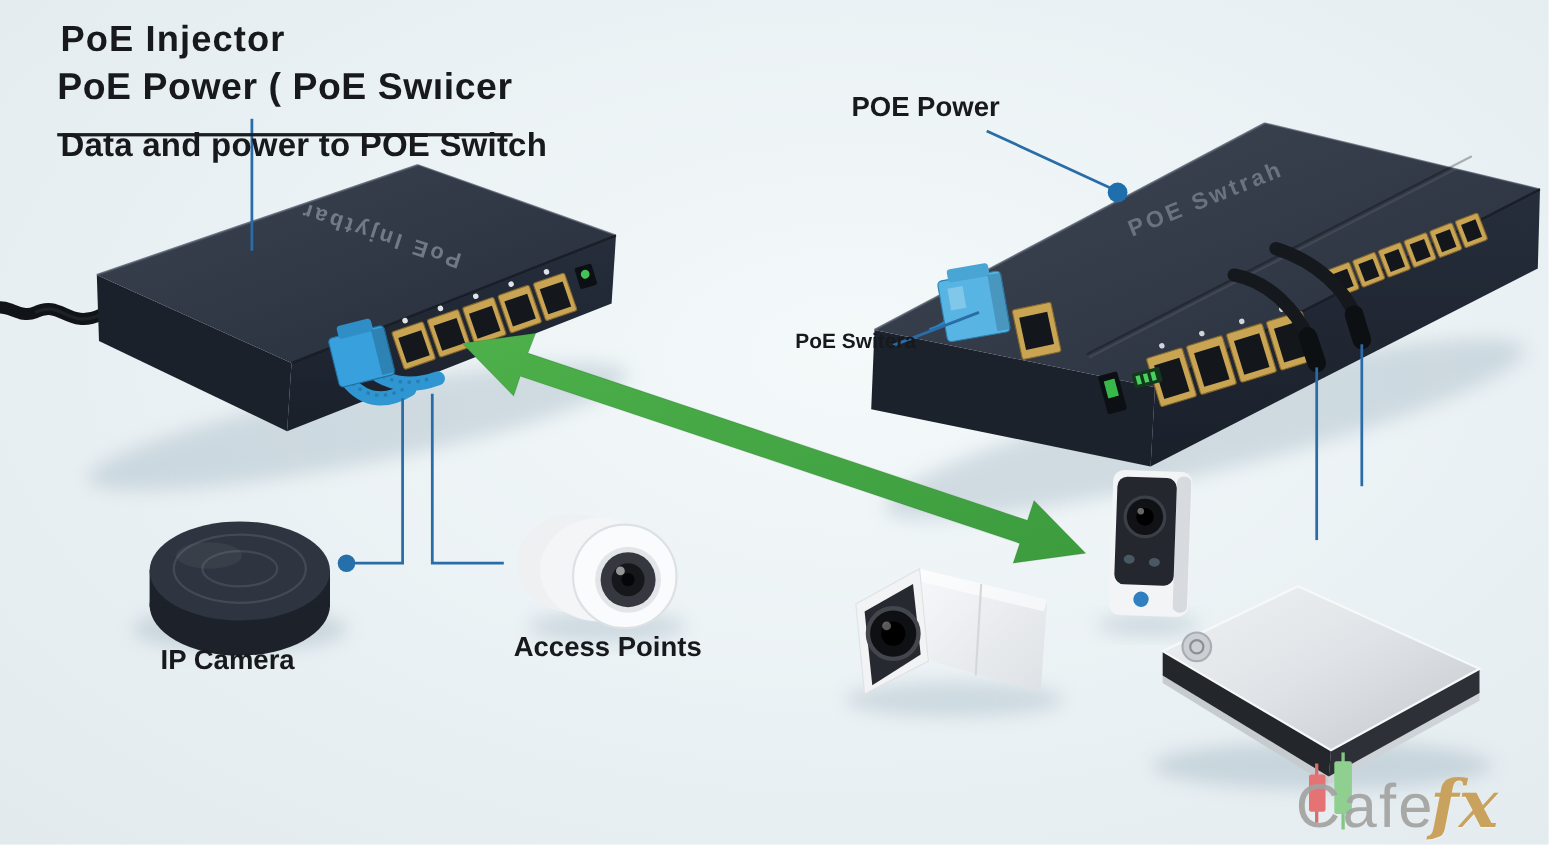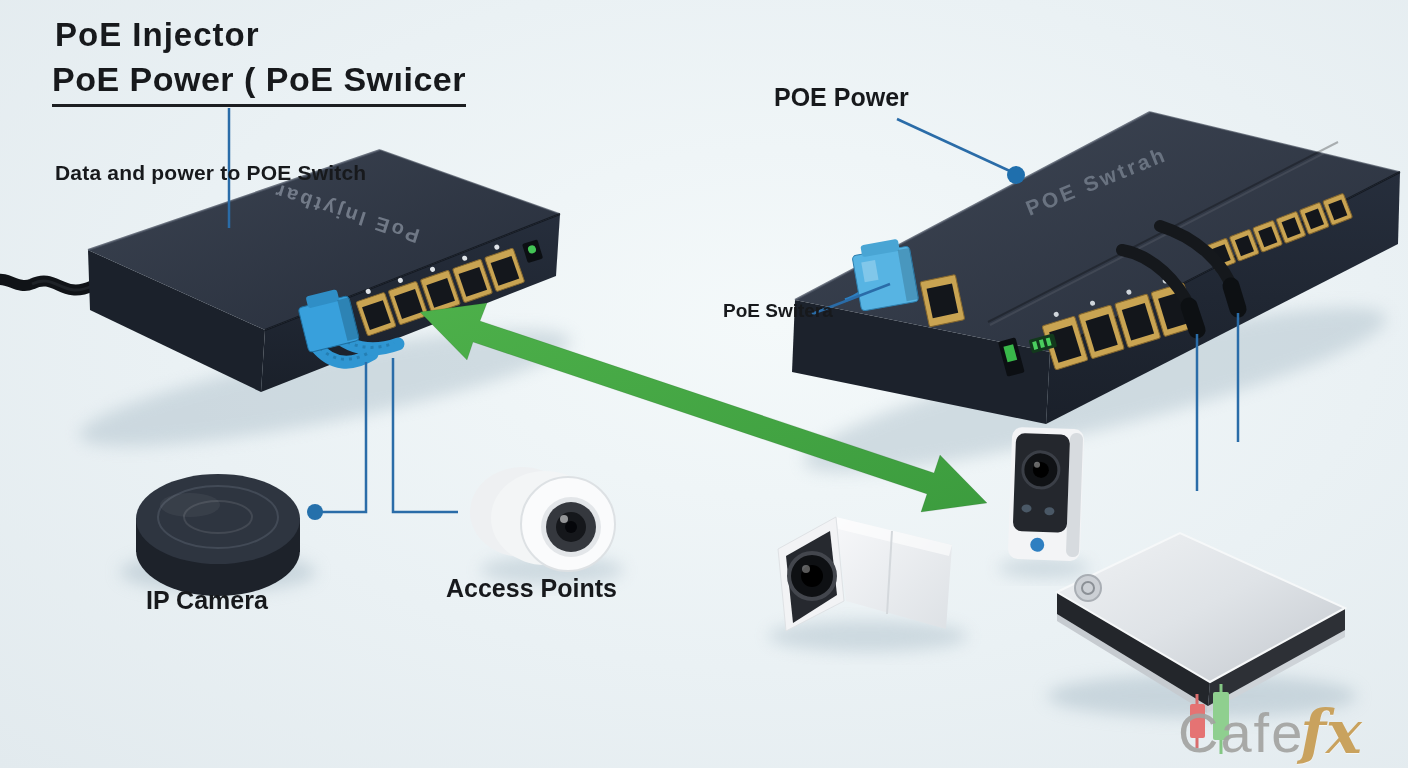--- a/index.html
+++ b/index.html
@@ -4,23 +4,23 @@
 <style>
   html,body{margin:0;padding:0;}
   .stage{
     position:relative;width:1408px;height:768px;overflow:hidden;
     background:radial-gradient(ellipse at 55% 42%, #f4f9fa 0%, #eaf1f4 55%, #e2eaee 100%);
     font-family:"Liberation Sans",sans-serif;
   }
   .stage svg{position:absolute;left:0;top:0;}
   .lbl{position:absolute;color:#17191c;white-space:nowrap;}
   .title{font-size:33px;font-weight:700;letter-spacing:1px;}
-  .subtitle-wrap{border-bottom:3px solid #1c1e21;padding-bottom:5px;min-width:390px;}
+  .subtitle-wrap{border-bottom:3px solid #1c1e21;padding-bottom:22px;min-width:390px;}
   .subtitle{font-size:34px;font-weight:700;letter-spacing:0.5px;}
-  .tagline{font-size:21px;font-weight:700;letter-spacing:0.2px;margin-top:45px;}
+  .tagline{font-size:30px;font-weight:700;letter-spacing:0.2px;}
   .callout{font-size:25px;font-weight:700;}
   .callout-big{font-size:25px;font-weight:700;}
   .badge{
     position:absolute;left:618px;top:212px;width:90px;height:50px;border-radius:26px;
     background:linear-gradient(180deg,#21618e,#174a70);box-shadow:0 3px 8px rgba(20,60,90,.25);
     display:flex;align-items:center;justify-content:center;color:#eef5fa;
     font-size:28px;font-weight:700;letter-spacing:1px;
   }
   .marking{position:absolute;font-size:20px;font-weight:700;letter-spacing:3px;
     color:rgba(203,212,226,0.42);}
@@ -304,21 +304,21 @@
   <div class="lbl title" style="left:55px;top:16px;">PoE Injector</div>
   <div class="lbl subtitle-wrap" style="left:52px;top:60px;">
     <span class="subtitle">PoE Power ( PoE Swıicer</span>
   </div>
   <div class="lbl tagline" style="left:55px;top:116px;">Data and power to POE Switch</div>
 
 
   <div class="lbl callout" style="left:774px;top:83px;">POE Power</div>
   <div class="lbl callout" style="left:723px;top:300px;font-size:19px;">PoE Switera</div>
   <div class="lbl callout-big" style="left:146px;top:586px;">IP Camera</div>
-  <div class="lbl callout-big" style="left:446px;top:574px;">Access Points</div>
+  <div class="lbl callout-big" style="left:467px;top:574px;">Access Points</div>
 
   <div class="marking flip" style="left:248px;top:198px;width:175px;">PoE Injytbar</div>
   <div class="marking tilt" style="left:1020px;top:162px;width:190px;">POE Swtrah</div>
 
   <div class="watermark">
     <span class="wm-name">Cafe</span>
       <span class="wm-suffix">fx</span>
   </div>
 
 </div>

